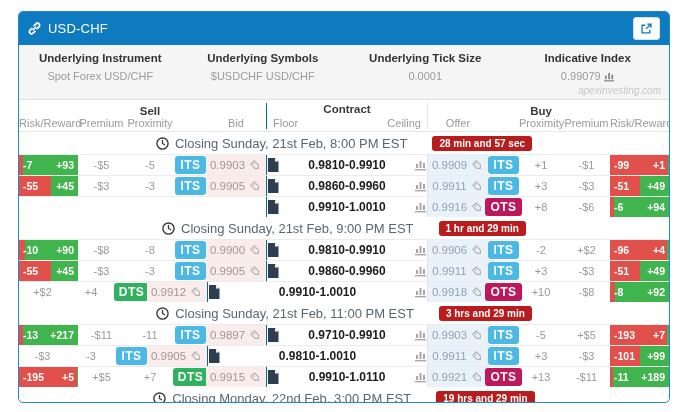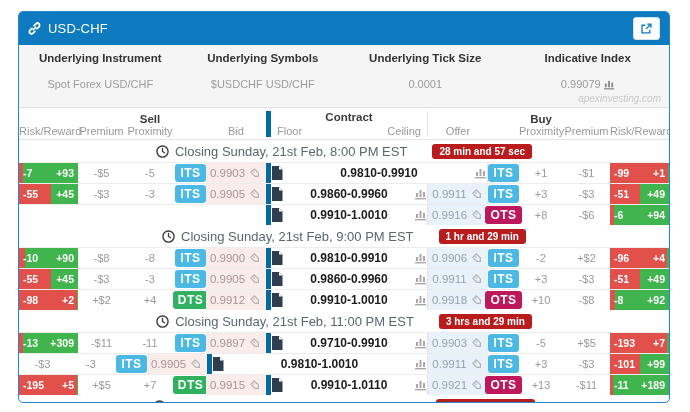--- a/index.html
+++ b/index.html
@@ -16,30 +16,30 @@
   .titlebar .spacer { flex:1; }
   .popout-btn {
     width:27px; height:23px; background:#fff; border:1px solid #cfe3f2; border-radius:3px;
     display:flex; align-items:center; justify-content:center; cursor:pointer;
   }
   
   .infostrip { background:#f5f5f5; border-bottom:1px solid #e2e2e2; padding-top:7px; }
   .info-cols { display:flex; }
   .info-col { flex:1; text-align:center; }
   .info-label { font-size:11.5px; font-weight:bold; color:#333; }
-  .info-value { font-size:11px; color:#9b9b9b; margin-top:14px; display:inline-flex; align-items:center; gap:3px; }
+  .info-value { font-size:11px; color:#9b9b9b; margin-top:6px; display:inline-flex; align-items:center; gap:3px; }
   .watermark { text-align:right; font-size:10px; font-style:italic; color:#c8c8c8; padding:1px 8px 3px 0; }
   
   .cols { display:flex; align-items:stretch; }
   .c-rr      { width:59px; }
   .c-prem    { width:47px; }
   .c-prox    { width:50px; }
   .c-badge   { width:31px; }
   .c-quote   { width:60px; }
-  .c-contract{ flex:1; border-left:5px solid #0369a1; border-right:1px solid #e3e3e3; }
+  .c-contract{ flex:1; border-left:1px solid #0369a1; border-right:1px solid #e3e3e3; }
   .c-prox2   { width:44px; }
   
   .thead { padding:3px 0 2px 0; border-bottom:1px solid #e6e6e6; }
   .th { font-size:11px; color:#9a9a9a; text-align:center; display:flex; flex-direction:column; justify-content:flex-end; }
   .th .group { font-weight:bold; color:#3b3b3b; font-size:11.5px; }
   .th-contract { position:relative; }
   .th-contract .group { position:absolute; left:0; right:0; top:0; text-align:center; }
   .th-contract .fc { display:flex; justify-content:space-between; padding:0 6px; margin-top:14px; }
   
   .section-header { display:flex; align-items:center; justify-content:center; gap:25px; padding:4px 0 3px 0; }
@@ -207,20 +207,31 @@
         <svg width="12" height="12" viewBox="0 0 12 12">
                   <g fill="#a8a8a8">
                     <rect x="1" y="5" width="2" height="4"></rect>
                     <rect x="4.5" y="2" width="2" height="7"></rect>
                     <rect x="8" y="4" width="2" height="5"></rect>
                     <rect x="0" y="10" width="11" height="1.4"></rect>
                   </g>
                 </svg>
       </span>
     </div>
+    <div class="cell c-quote quote offer">
+      <span>0.9909</span>
+      <span>
+        <svg width="13" height="13" viewBox="0 0 16 16">
+                  <g transform="rotate(45 8 8)">
+                    <path d="M3 5 h7 l3 3 -3 3 H3 z" fill="none" stroke="#b3b3b3" stroke-width="1.5"></path>
+                    <circle cx="5.4" cy="8" r="1" fill="#b3b3b3"></circle>
+                  </g>
+                </svg>
+      </span>
+    </div>
     <div class="cell c-badge">
               <span class="status its">ITS</span>
             </div>
     <div class="cell c-prox2">+1</div>
     <div class="cell c-prem">-$1</div>
     <div class="cell c-rr bar">
       <span class="seg risk" style="width: 99%;"></span>
       <span class="seg reward" style="width: 1%;"></span>
       <span class="num l">-99</span>
       <span class="num r">+1</span>
@@ -494,26 +505,20 @@
     <div class="cell c-prox2">+3</div>
     <div class="cell c-prem">-$3</div>
     <div class="cell c-rr bar">
       <span class="seg risk" style="width: 51%;"></span>
       <span class="seg reward" style="width: 49%;"></span>
       <span class="num l">-51</span>
       <span class="num r">+49</span>
     </div>
   </div>
           <div class="row cols">
-    <div class="cell c-rr bar sell-side">
-      <span class="seg risk" style="width: 98%;"></span>
-      <span class="seg reward" style="width: 2%;"></span>
-      <span class="num l">-98</span>
-      <span class="num r">+2</span>
-    </div>
     <div class="cell c-prem sell-side">+$2</div>
     <div class="cell c-prox sell-side">+4</div>
     <div class="cell c-badge sell-side">
               <span class="status dts">DTS</span>
             </div>
     <div class="cell c-quote quote bid sell-side">
       <span>0.9912</span>
       <span>
         <svg width="13" height="13" viewBox="0 0 16 16">
                   <g transform="rotate(45 8 8)">
@@ -579,21 +584,21 @@
         <span>Closing Sunday, 21st Feb, 11:00 PM EST</span>
       </span>
       <span class="countdown">3 hrs and 29 min</span>
     </div>
     <div>
           <div class="row cols">
     <div class="cell c-rr bar sell-side">
       <span class="seg risk" style="width: 6.5%;"></span>
       <span class="seg reward" style="width: 93.5%;"></span>
       <span class="num l">-13</span>
-      <span class="num r">+309</span>
+      <span class="num r">+217</span>
     </div>
     <div class="cell c-prem sell-side">-$11</div>
     <div class="cell c-prox sell-side">-11</div>
     <div class="cell c-badge sell-side">
               <span class="status its">ITS</span>
             </div>
     <div class="cell c-quote quote bid sell-side">
       <span>0.9897</span>
       <span>
         <svg width="13" height="13" viewBox="0 0 16 16">

